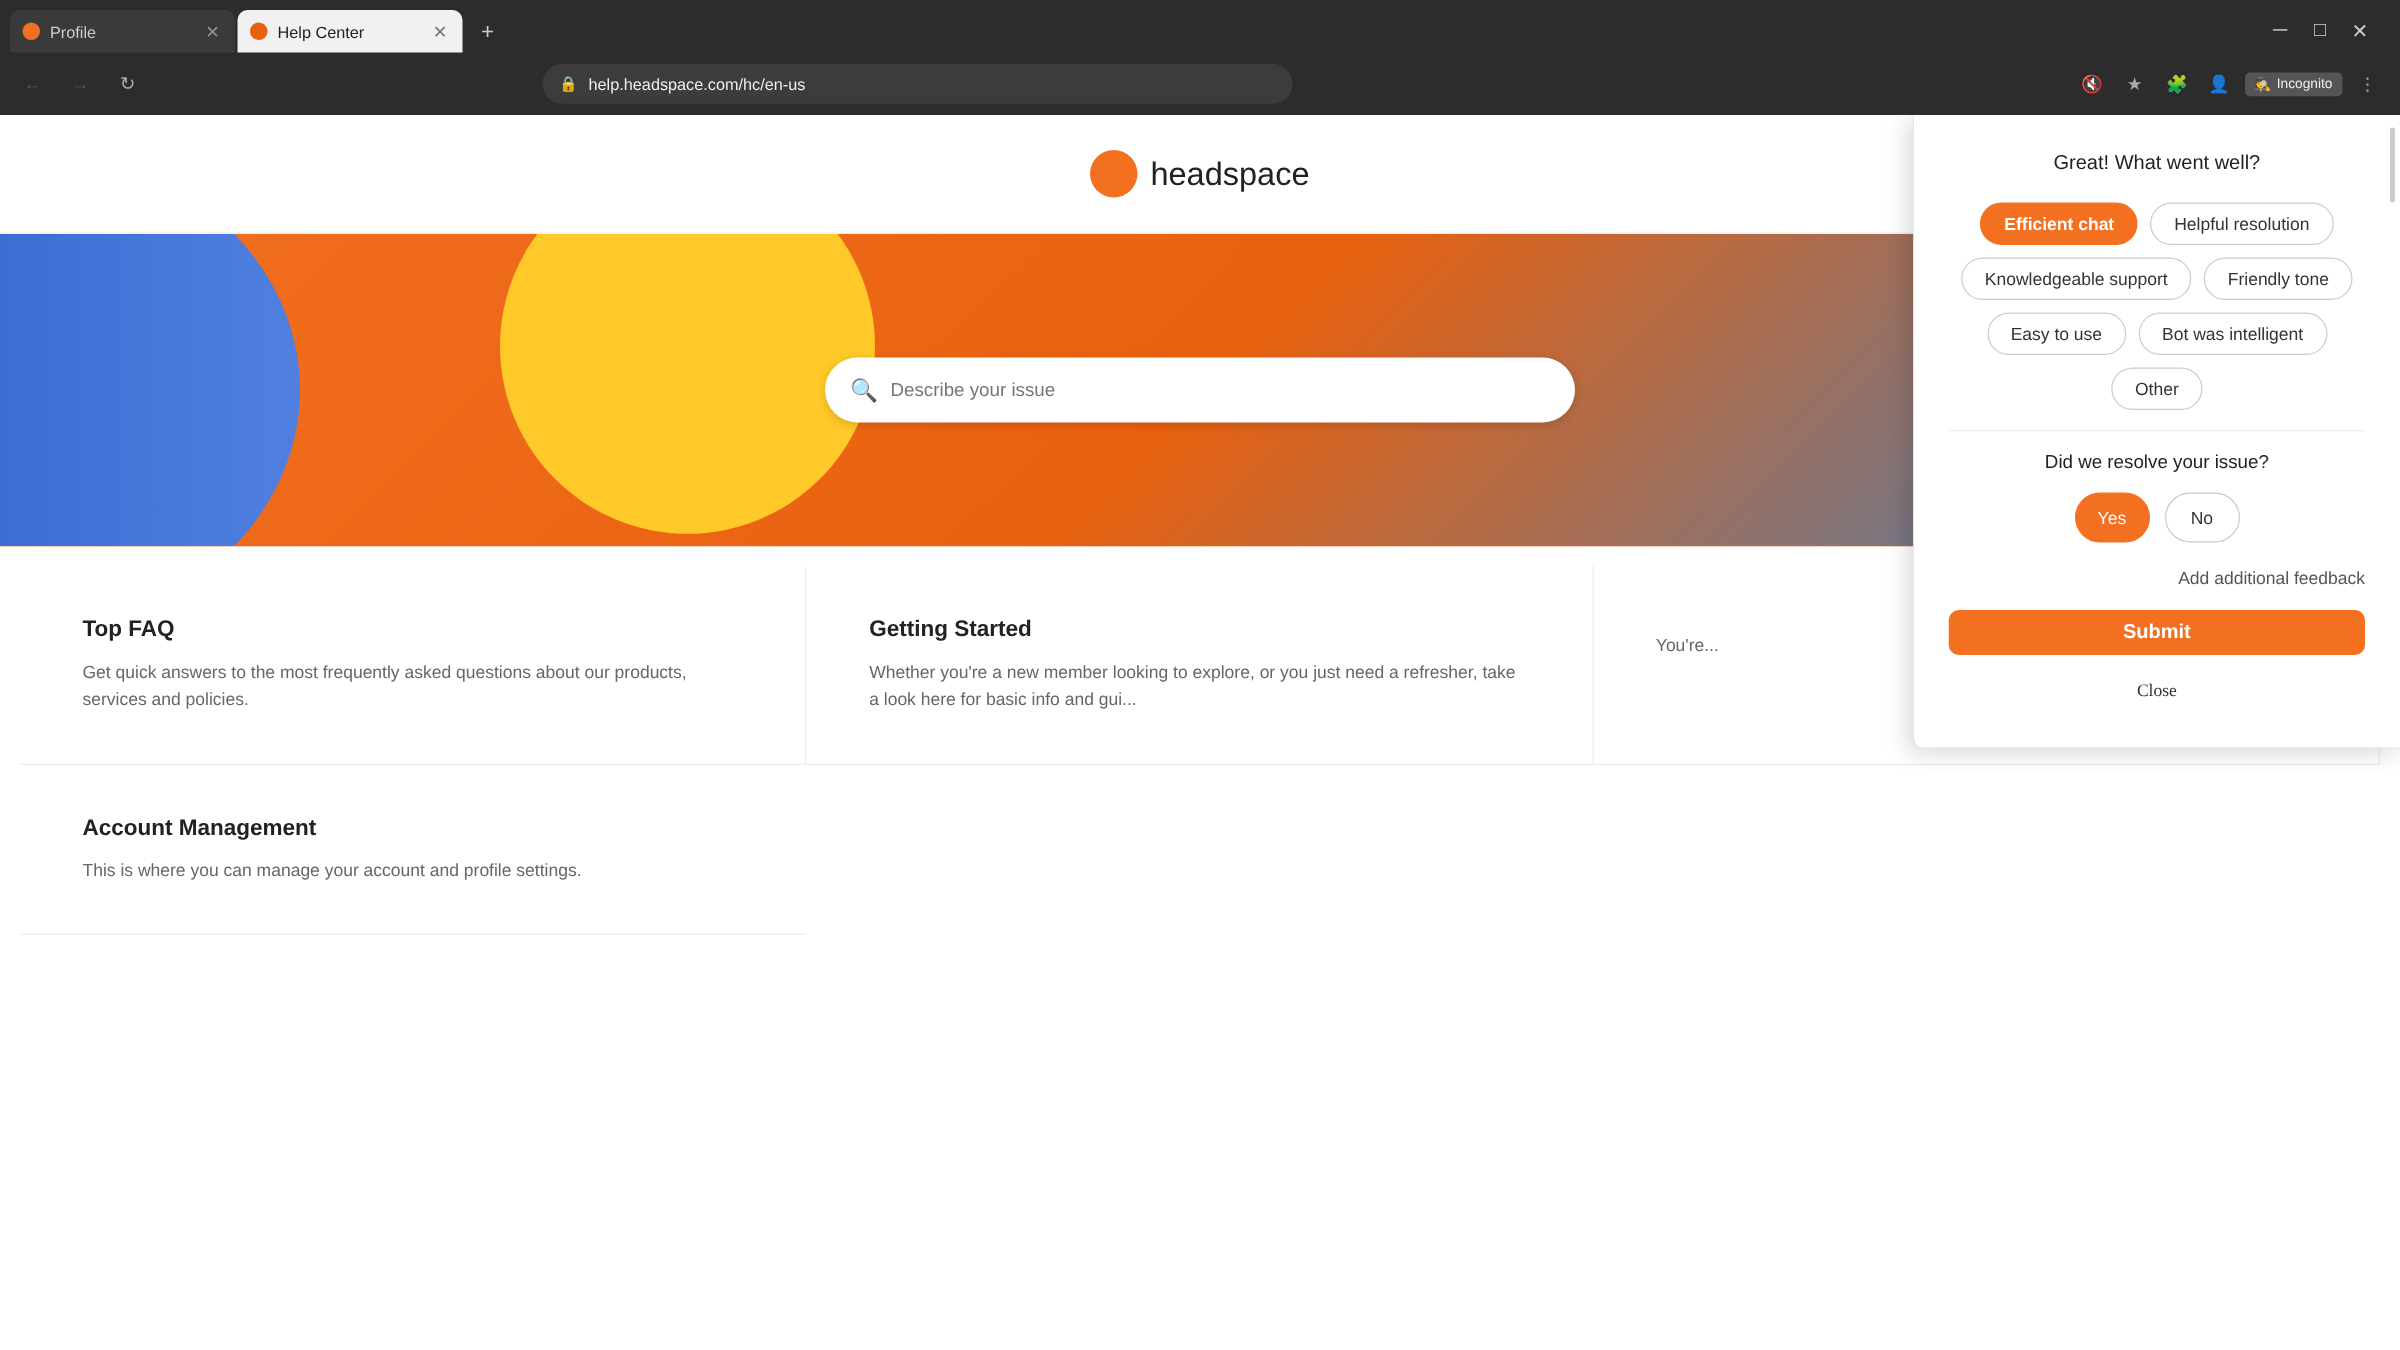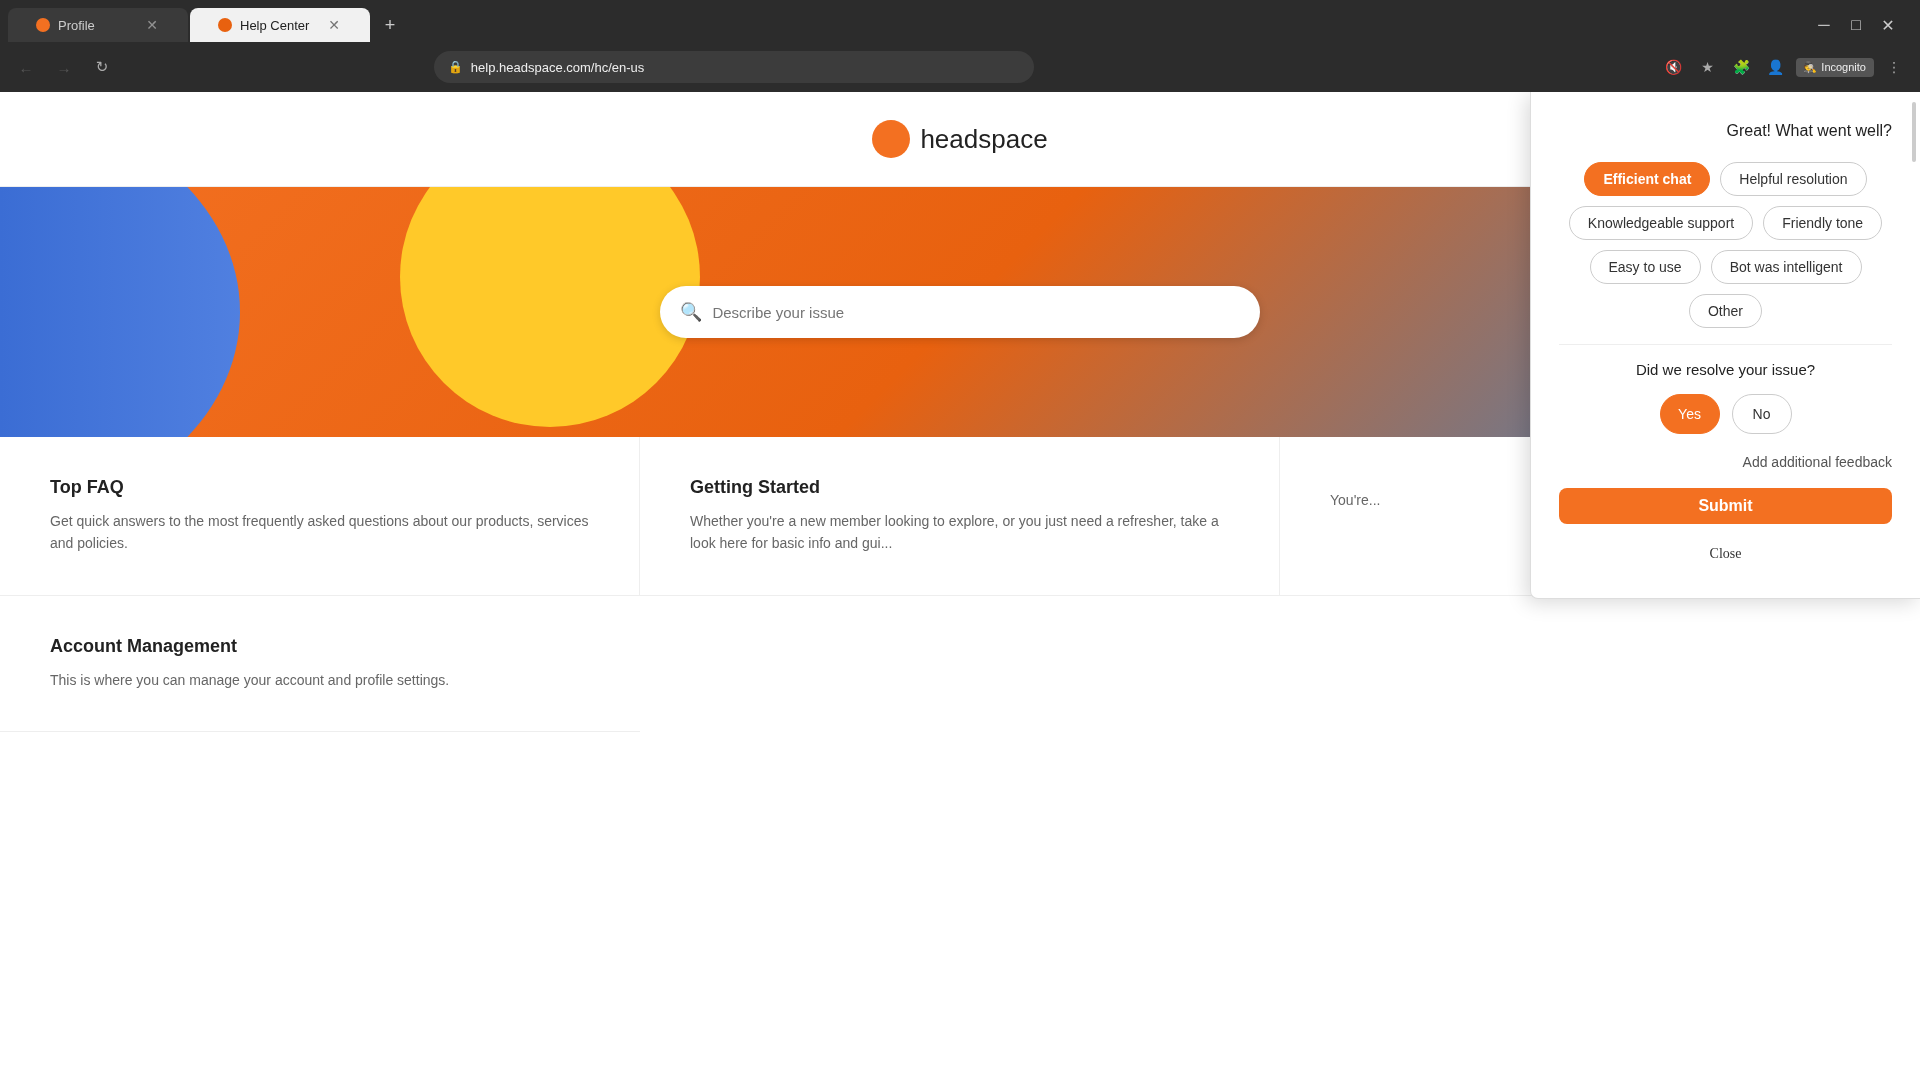--- a/index.html
+++ b/index.html
@@ -14,21 +14,21 @@
     .tab-bar {
       display: flex;
       align-items: center;
       padding: 8px 8px 0 8px;
       gap: 2px;
       height: 42px;
     }
     .tab {
       display: flex;
       align-items: center;
-      padding: 0 28px;
+      padding: 0 10px;
       height: 34px;
       border-radius: 8px 8px 0 0;
       font-size: 13px;
       color: #ccc;
       background: #3a3a3a;
       gap: 8px;
       min-width: 180px;
       max-width: 220px;
       cursor: pointer;
       position: relative;
@@ -274,21 +274,21 @@
       color: #999;
       background: transparent;
       flex: 1;
     }
 
     
     .faq-grid {
       display: grid;
       grid-template-columns: repeat(3, 1fr);
       gap: 0;
-      padding: 0;
+      padding: 16px;
     }
     .faq-card {
       padding: 40px 50px;
       border-right: 1px solid #eee;
       border-bottom: 1px solid #eee;
       cursor: pointer;
     }
     .faq-card:last-child { border-right: none; }
     .faq-card-title {
       font-size: 18px;
@@ -321,21 +321,21 @@
       right: 4px;
       top: 10px;
       width: 4px;
       height: 60px;
       background: #ccc;
       border-radius: 2px;
     }
     .feedback-question {
       font-size: 16px;
       color: #222;
-      text-align: right;
+      text-align: center;
       font-weight: 500;
       margin-bottom: 22px;
     }
     .feedback-chips {
       display: flex;
       flex-wrap: wrap;
       gap: 10px;
       justify-content: center;
       margin-bottom: 16px;
     }

